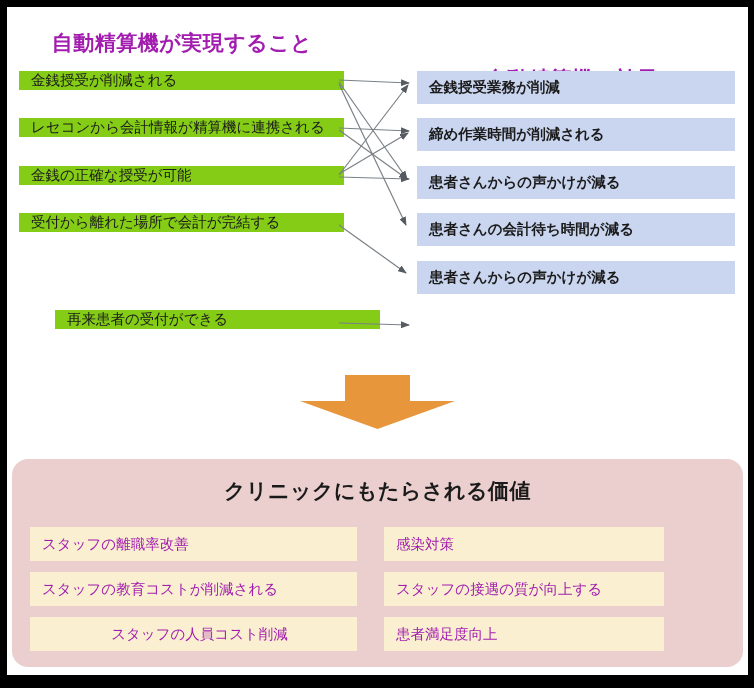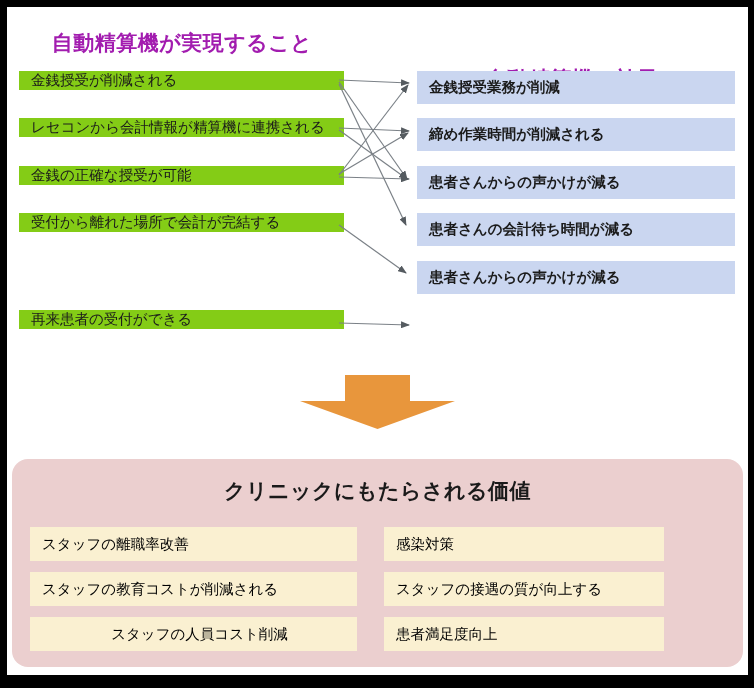--- a/index.html
+++ b/index.html
@@ -69,21 +69,21 @@
     color:#1a1a1a;
     letter-spacing:0.5px;
   }
   .value-box{
     position:absolute;
     display:flex;
     align-items:center;
     background:#faf0d1;
     height:34px;
     font-size:14.5px;
-    color:#000000;
+    color:#a21caf;
     padding-left:12px;
     box-sizing:border-box;
     white-space:nowrap;
   }
   .vb-left{ left:18px; width:327px; }
   .vb-right{ left:372px; width:280px; }
 </style>
 </head>
 <body>
 
@@ -98,21 +98,21 @@
   </div>
   <div class="row-box left-box" style="top:111px;">
     <span>レセコンから会計情報が精算機に連携される</span>
   </div>
   <div class="row-box left-box" style="top:159px;">
     <span>金銭の正確な授受が可能</span>
   </div>
   <div class="row-box left-box" style="top:206px;">
     <span>受付から離れた場所で会計が完結する</span>
   </div>
-  <div class="row-box left-box" style="top:303px;">
+  <div class="row-box left-box" style="top:303px;margin-left:36px;">
     <span>再来患者の受付ができる</span>
   </div>
 
   <div class="row-box right-box" style="top:64px;">
     <span>金銭授受業務が削減</span>
   </div>
   <div class="row-box right-box" style="top:111px;">
     <span>締め作業時間が削減される</span>
   </div>
   <div class="row-box right-box" style="top:159px;">

